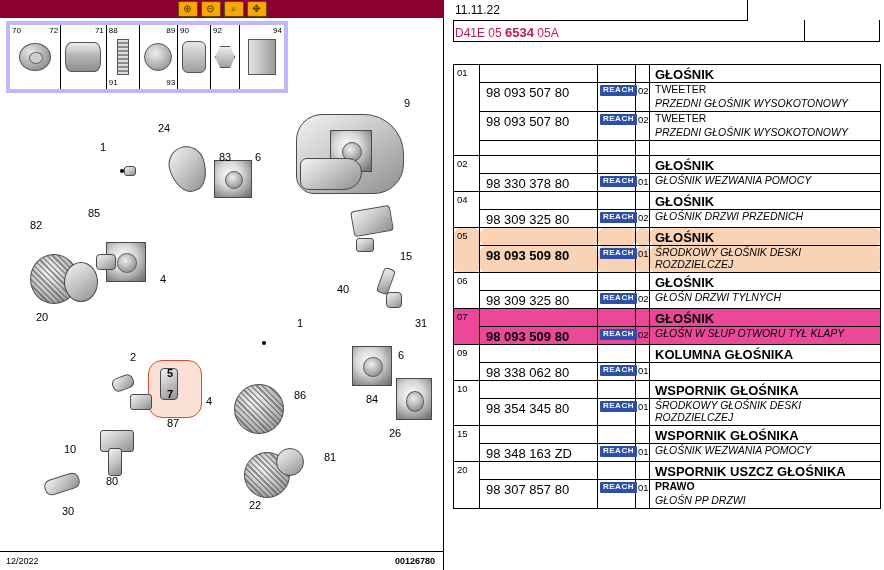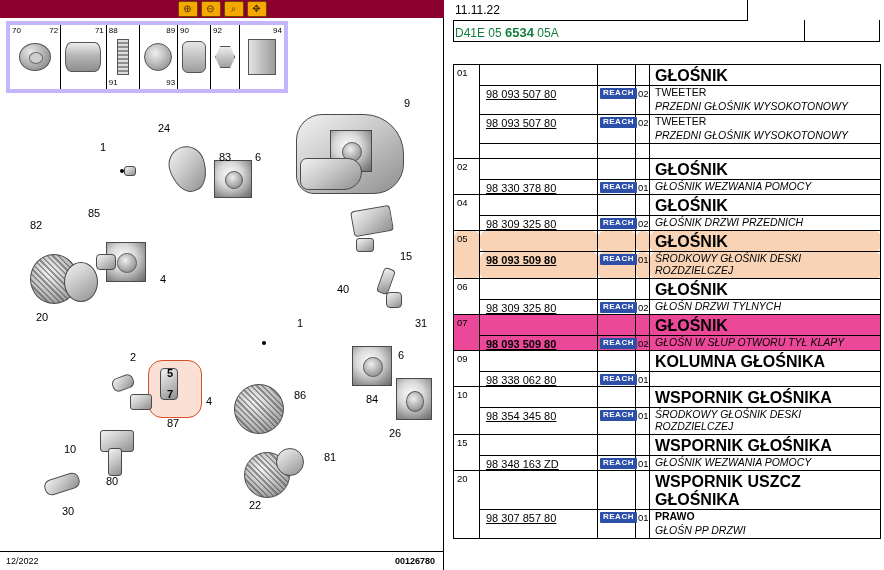--- a/index.html
+++ b/index.html
@@ -254,21 +254,21 @@
     position: absolute;
     left: 8px; top: 20px;
     width: 294px;
     height: 1px;
     background: #000;
   }
   .rp-ref {
     position: absolute;
     left: 10px; top: 25px;
     font-size: 12px;
-    color: #15803d;
+    color: #be185d;
   }
   .rp-ref b { font-size: 13px; }
 
   .vline {
     position: absolute;
     width: 1px;
     background: #000;
   }
   .hline {
     position: absolute;
@@ -297,31 +297,30 @@
   .c-badge { width: 38px; }
   .c-qty { width: 14px; }
   .c-desc { width: 231px; }
 
   .idx-txt {
     padding: 2px 0 0 3px;
     font-size: 9.5px;
   }
   .pn-txt {
     padding: 2px 0 0 6px;
-    font-size: 11px;
-    text-decoration: underline;
+    font-size: 13px;
   }
   .qty-txt {
     padding: 2px 0 0 2px;
     font-size: 9.5px;
     text-align: left;
   }
   .desc-title {
     padding: 2px 0 0 5px;
-    font-size: 16px;
+    font-size: 13px;
     font-weight: bold;
   }
   .desc-sub {
     padding: 0 0 2px 5px;
     font-size: 10.5px;
     font-style: italic;
   }
   .reach {
     display: inline-block;
     background: #2c4fa8;

